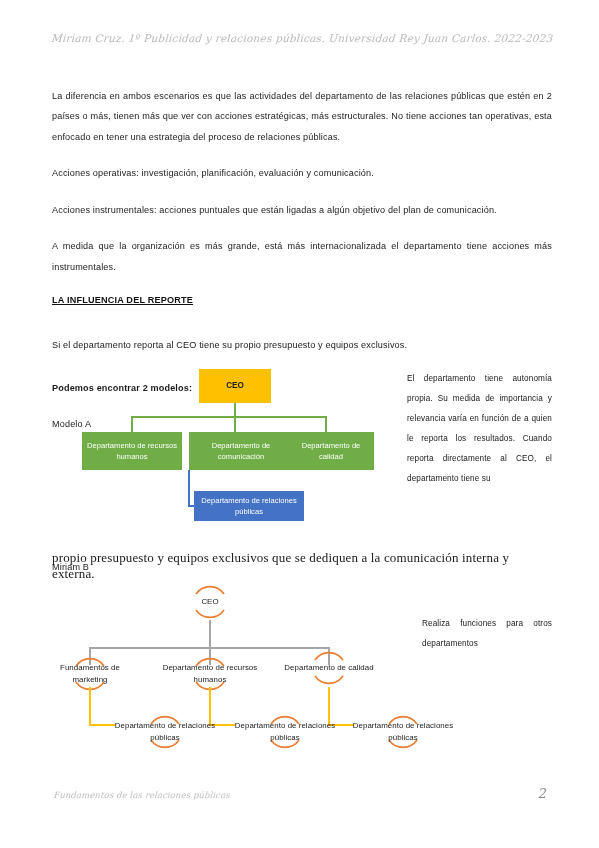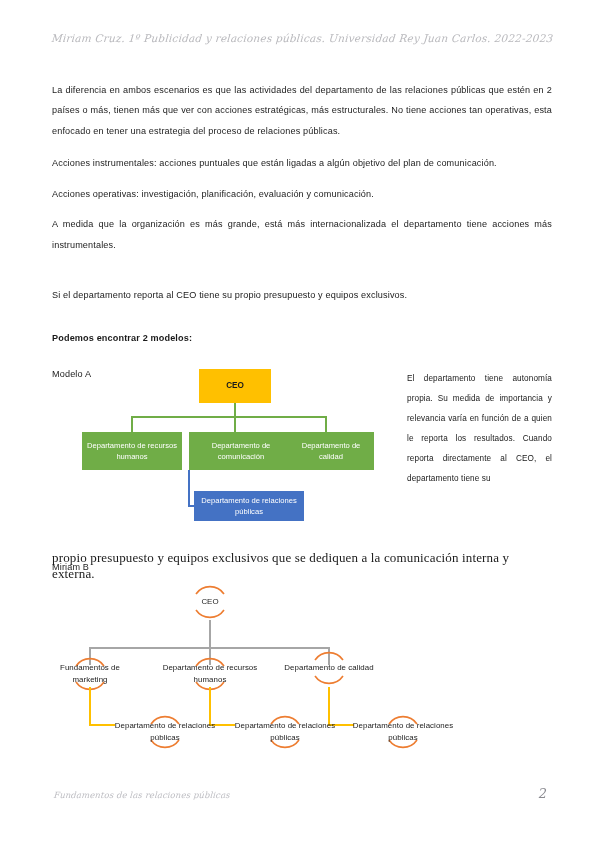--- a/index.html
+++ b/index.html
@@ -38,21 +38,21 @@
   }
 
   
   .body-col {
     position: absolute;
     left: 52px;
     top: 70px;
     width: 500px;
   }
   p.para {
-    margin: 10px 0 12px 0;
+    margin: 16px 0 12px 0;
     font-size: 9.1px;
     line-height: 2.25;
     text-align: justify;
     color: #1c1c1c;
     letter-spacing: 0.15px;
   }
   p.para.tight { margin-bottom: 0; }
 
   .section-title {
     margin: 18px 0 0 0;
@@ -229,24 +229,25 @@
 </style>
 </head>
 <body>
 
 <div class="page">
 
   <div class="running-head">Miriam Cruz. 1º Publicidad y relaciones públicas. Universidad Rey Juan Carlos. 2022-2023</div>
 
   <div class="body-col">
     <p class="para">La diferencia en ambos escenarios es que las actividades del departamento de las relaciones públicas que estén en 2 países o más, tienen más que ver con acciones estratégicas, más estructurales. No tiene acciones tan operativas, esta enfocado en tener una estrategia del proceso de relaciones públicas.</p>
+    <p class="para tight">Acciones operativas: investigación, planificación, evaluación y comunicación.</p>
     <p class="para tight">Acciones instrumentales: acciones puntuales que están ligadas a algún objetivo del plan de comunicación.</p>
-    <p class="para tight">Acciones operativas: investigación, planificación, evaluación y comunicación.</p>
     <p class="para tight">A medida que la organización es más grande, está más internacionalizada el departamento tiene acciones más instrumentales.</p>
 
+    <p class="section-title">LA INFLUENCIA DEL REPORTE</p>
 
     <p class="lead">Si el departamento reporta al CEO tiene su propio presupuesto y equipos exclusivos.</p>
 
     <p class="models-intro">Podemos encontrar 2 modelos:</p>
 
     <p class="model-label" style="margin:26px 0 0 0;">Modelo A</p>
   </div>
 
   <div class="model-a-wrap">
 
@@ -342,17 +343,18 @@
 
     <div class="bnode" style="left:298px; top:140px; width:106px;">
       <svg class="arcs" viewBox="0 0 46 46">
         <path d="M9,15 A17,17 0 0,1 37,15" fill="none" stroke="#ED7D31" stroke-width="1.6"></path>
         <path d="M9,31 A17,17 0 0,0 37,31" fill="none" stroke="#ED7D31" stroke-width="1.6"></path>
       </svg>
       <span class="txt">Departamento de relaciones públicas</span>
     </div>
   </div>
 
+  <div class="side-note-b">Realiza funciones para otros departamentos</div>
 
   <div class="footer-text">Fundamentos de las relaciones públicas</div>
   <div class="footer-page">2</div>
 
 </div>
 
 </body></html>

